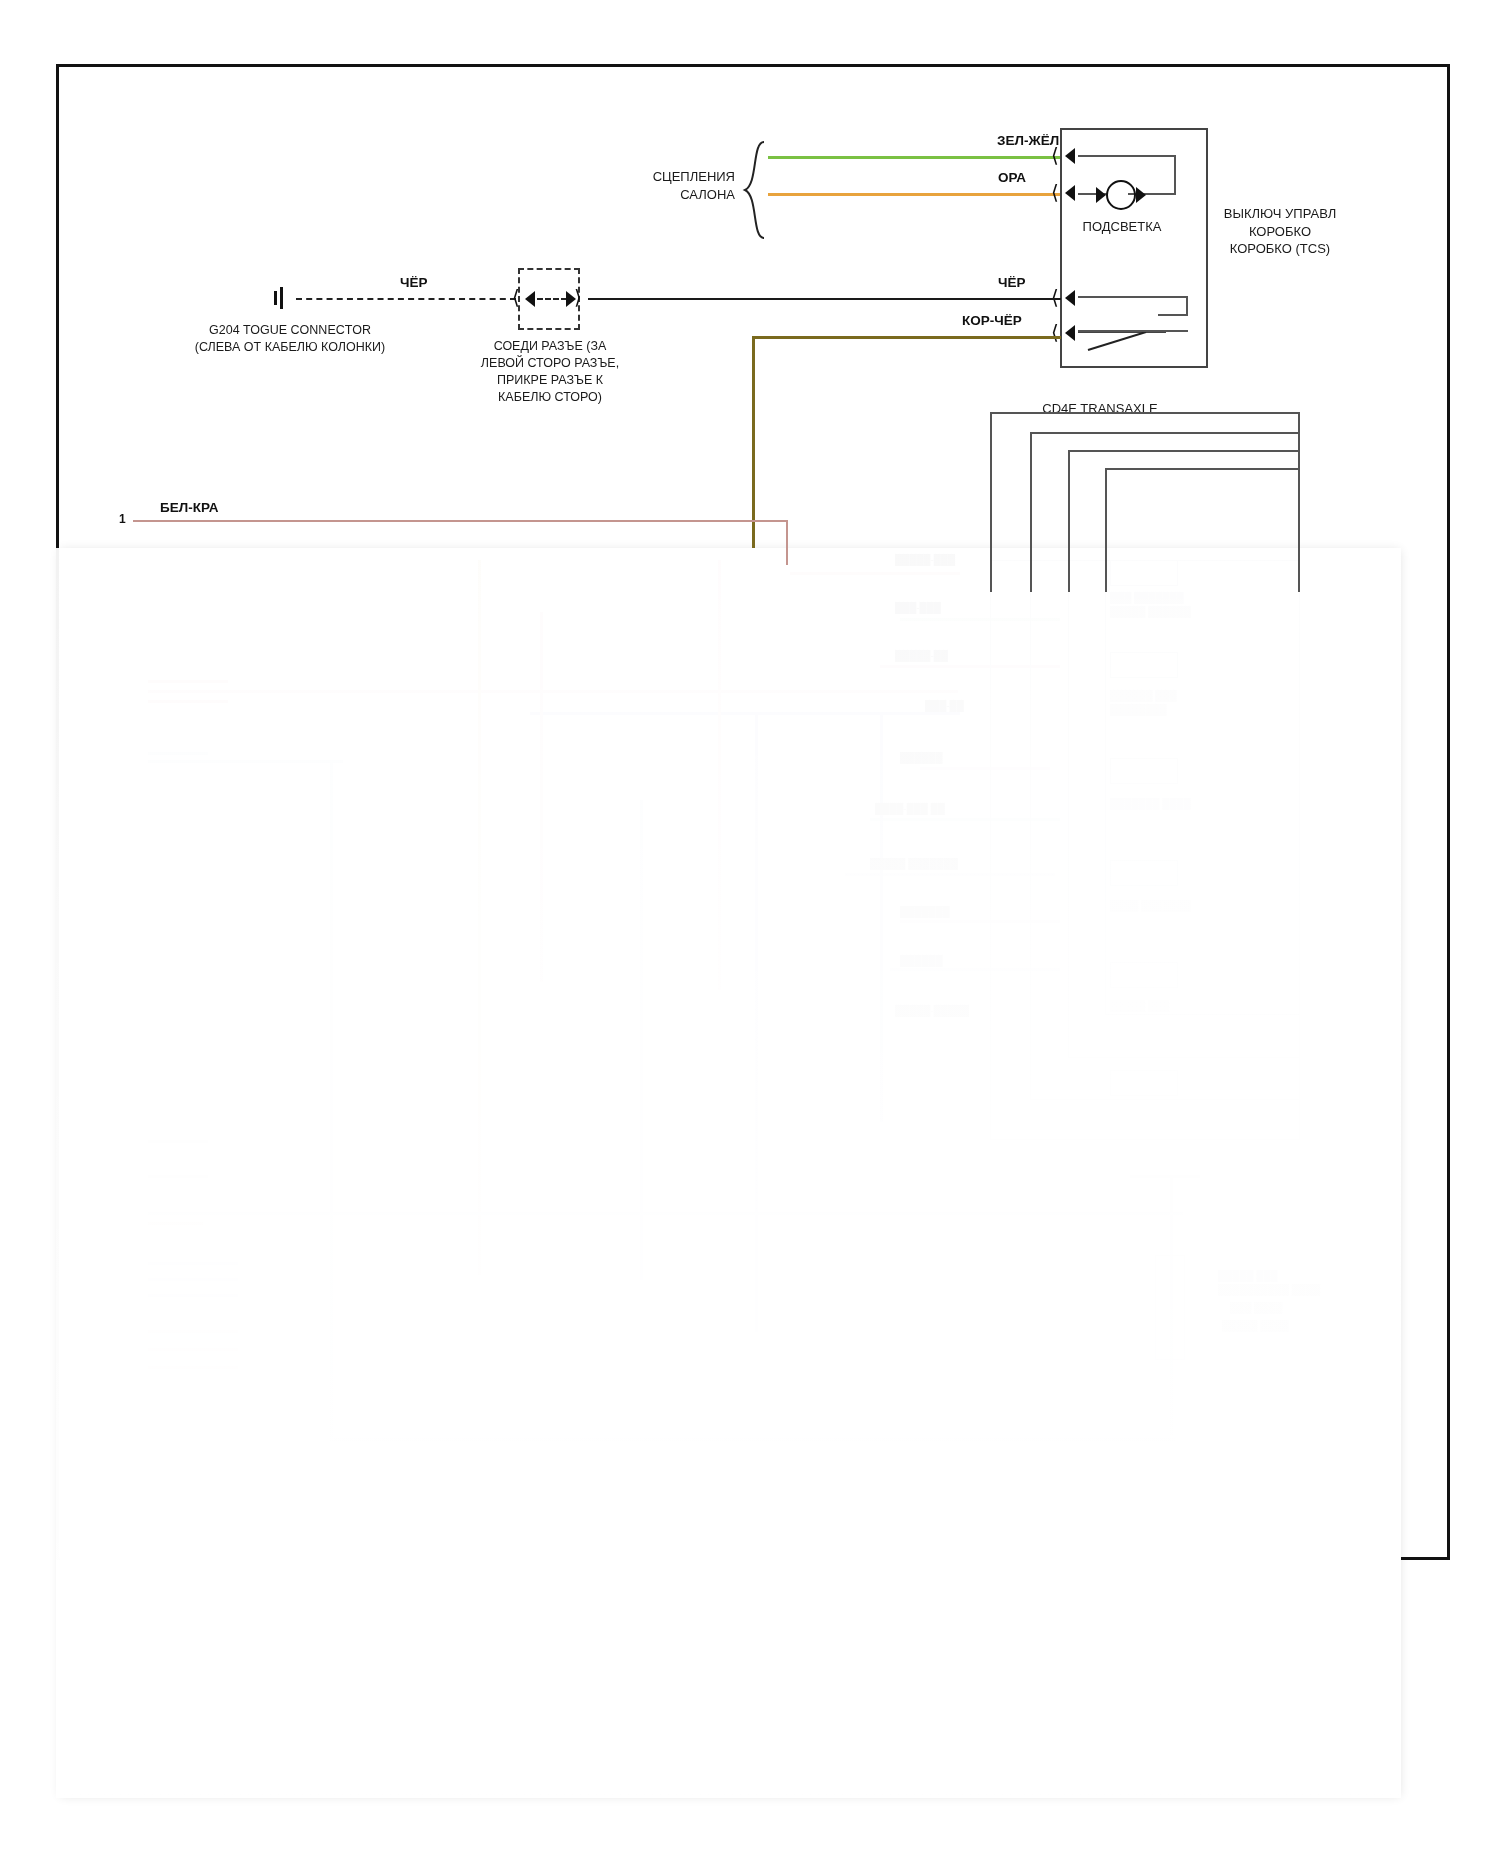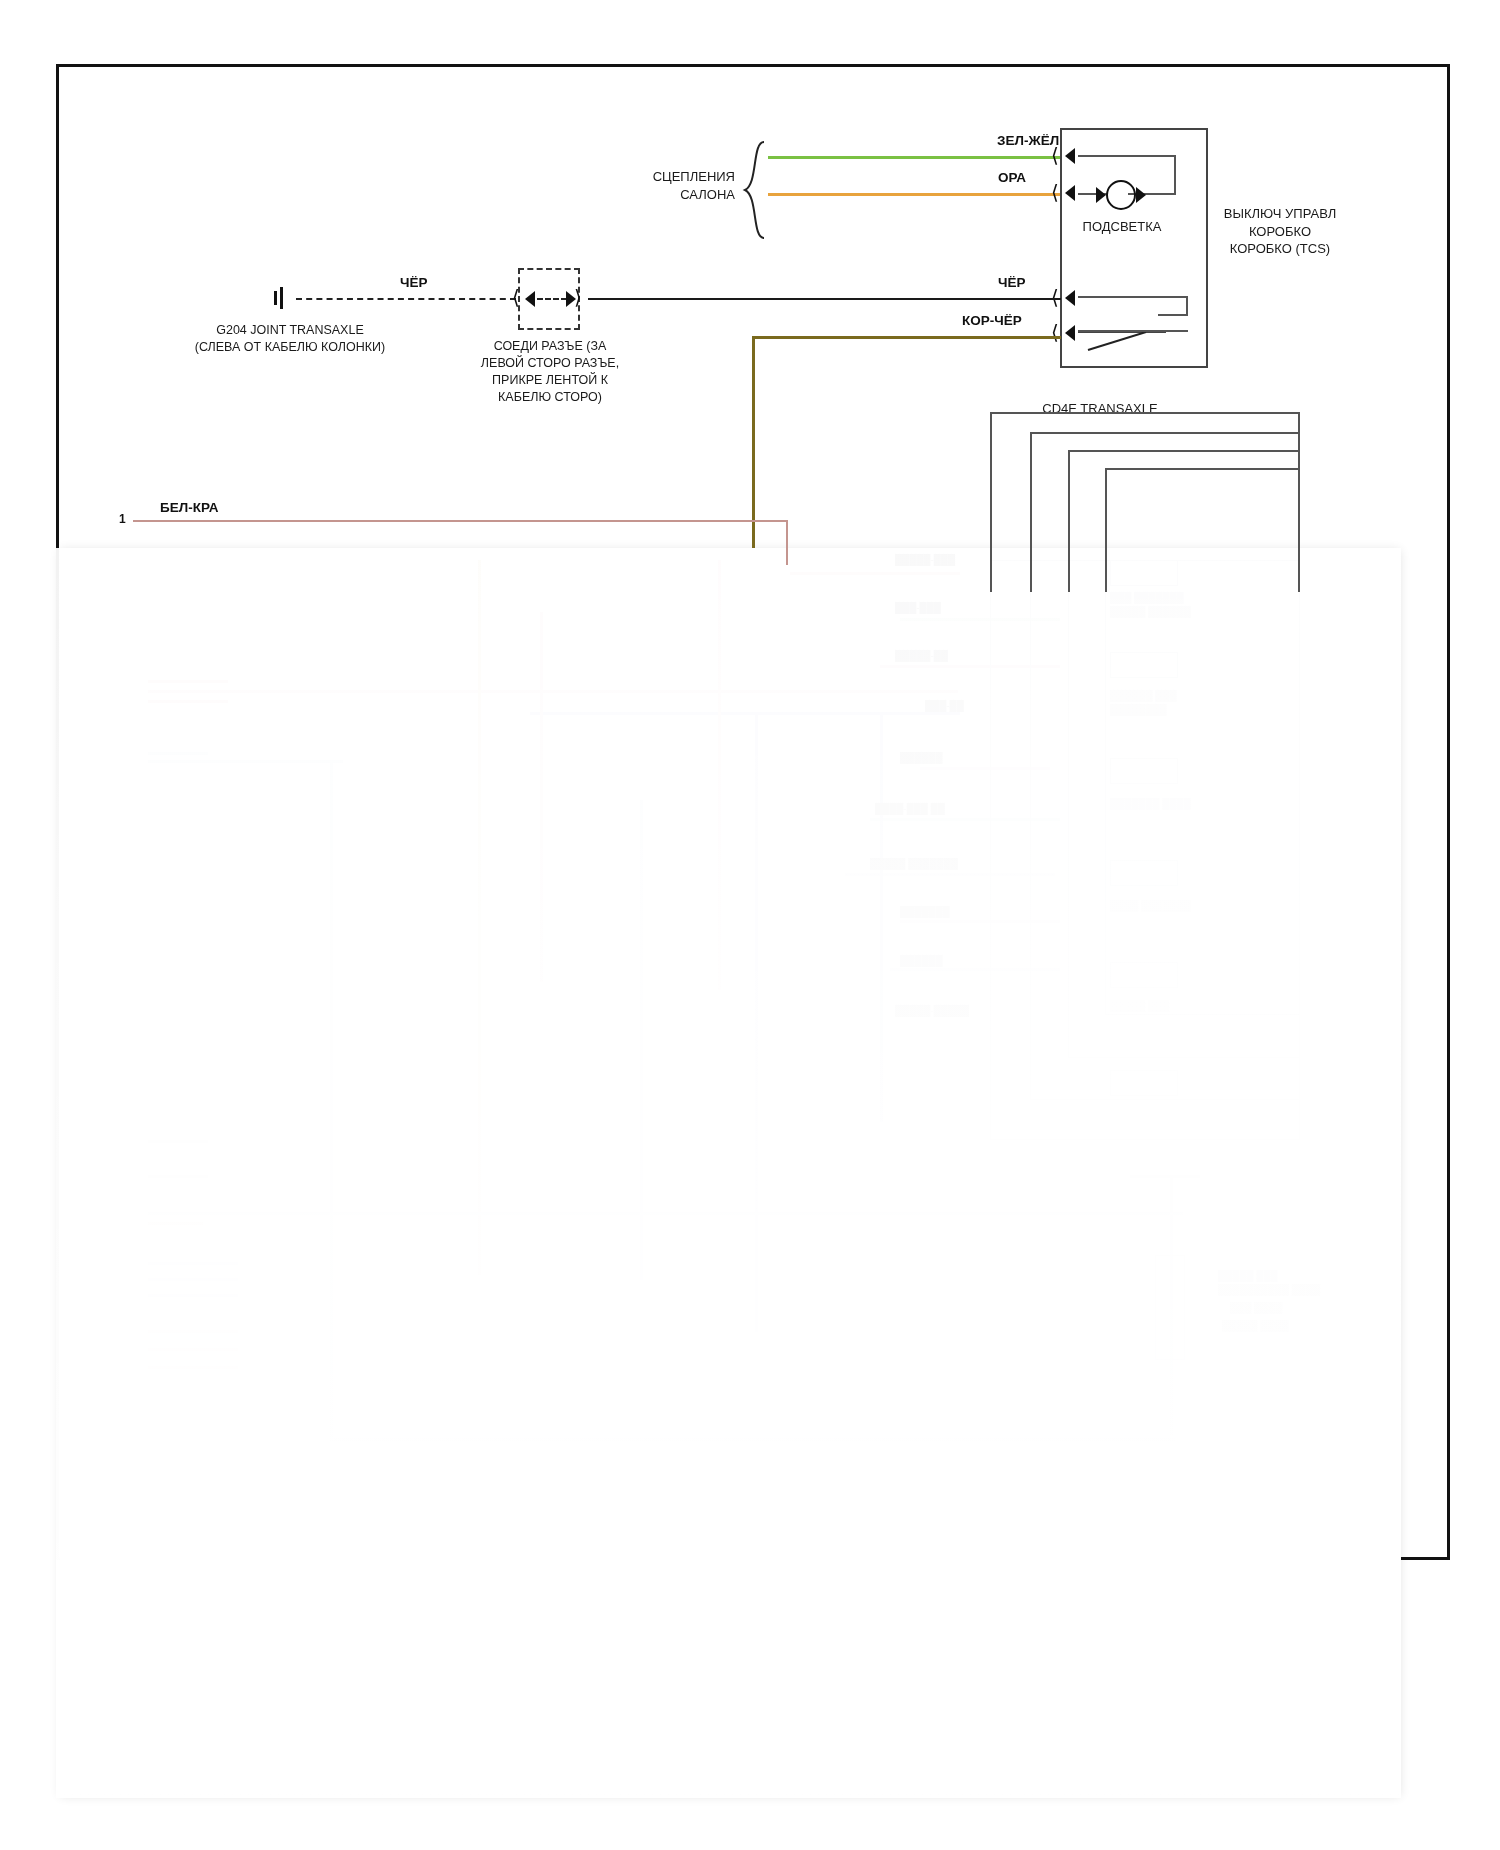--- a/index.html
+++ b/index.html
@@ -216,36 +216,36 @@
     </div>
 
     <div class="gnd1" style="left:274px;top:291px;width:3px;height:14px;"></div>
     <div class="gnd1" style="left:280px;top:287px;width:3px;height:22px;"></div>
 
     <div class="dashwire" style="left:296px;top:298px;width:220px;"></div>
 
     <div class="wirename" style="left:400px;top:275px;">ЧЁР</div>
 
     <div class="lbl-c" style="left:150px;top:322px;width:280px;font-size:12.5px;">
-      <span>G204 JOINT TRANSAXLE</span><br>
+      <span>G204 TOGUE CONNECTOR</span><br>
       <span>(СЛЕВА ОТ КАБЕЛЮ КОЛОНКИ)</span>
     </div>
 
     <div class="dashbox" style="left:518px;top:268px;width:62px;height:62px;"></div>
 
     <div class="chevR" style="left:512px;top:287px;">⟨</div>
     <div class="arrowL" style="left:525px;top:291px;"></div>
     <div class="dashwire" style="left:537px;top:298px;width:30px;"></div>
     <div class="arrowR" style="left:566px;top:291px;"></div>
     <div class="chevR" style="left:574px;top:287px;">⟩</div>
 
     <div class="lbl-c" style="left:440px;top:338px;width:220px;font-size:12.5px;">
       <span>СОЕДИ РАЗЪЕ (ЗА</span><br>
       <span>ЛЕВОЙ СТОРО РАЗЪЕ,</span><br>
-      <span>ПРИКРЕ ЛЕНТОЙ К</span><br>
+      <span>ПРИКРЕ РАЗЪЕ К</span><br>
       <span>КАБЕЛЮ СТОРО)</span>
     </div>
 
     <div class="wire" style="left:588px;top:298px;width:473px;border-color:#1a1a1a;border-top-width:2px;"></div>
     <div class="wirename" style="left:998px;top:275px;">ЧЁР</div>
 
     <div class="wire" style="left:752px;top:336px;width:309px;border-color:#7a6a1e;"></div>
     <div class="wire-v" style="left:752px;top:336px;height:212px;border-color:#7a6a1e;"></div>
     <div class="wirename" style="left:962px;top:313px;">КОР-ЧЁР</div>
 

